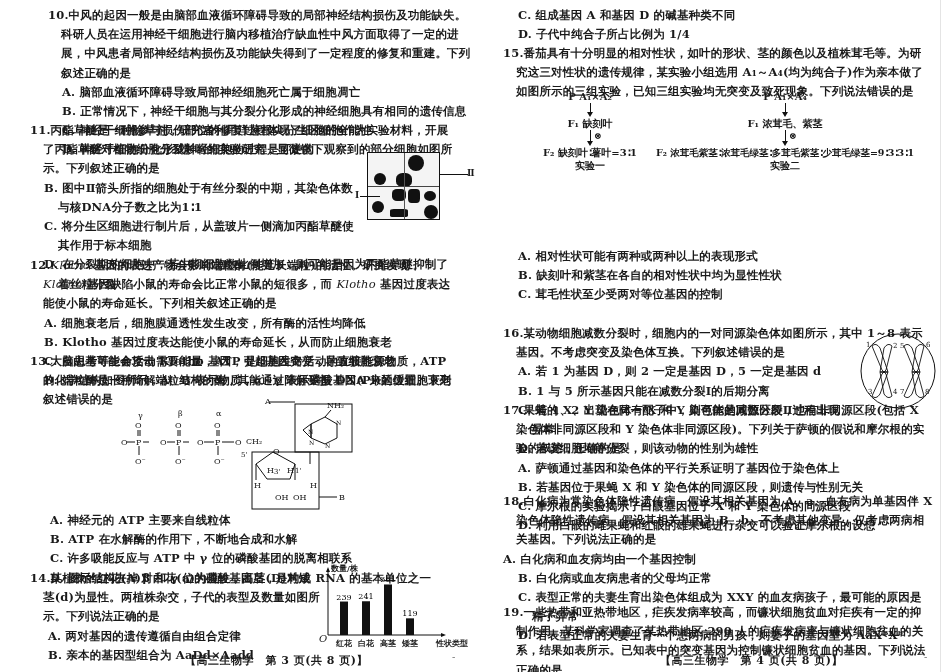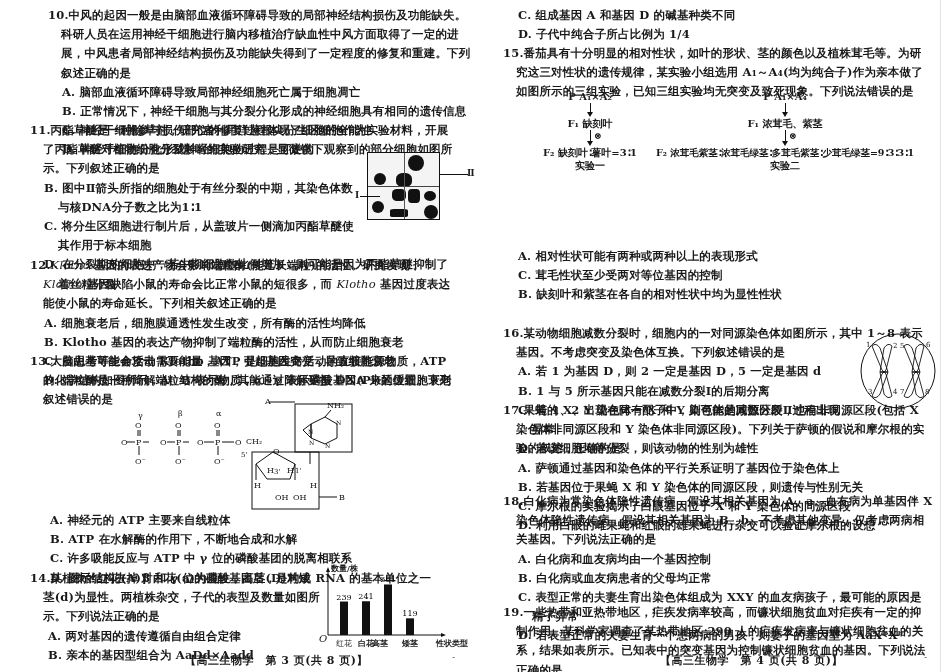--- a/index.html
+++ b/index.html
@@ -62,21 +62,21 @@
     <div style="position:absolute; left:36px; top:0; width:1px; height:66px; background:#555;"></div>
   </div>
   <div style="position:absolute; left:440px; top:174px; width:28px; height:1px; background:#111;"></div>
   <span style="position:absolute; left:467px; top:168px; font-size:9px; font-weight:bold;">Ⅱ</span>
   <div style="position:absolute; left:360px; top:196px; width:20px; height:1px; background:#111;"></div>
   <span style="position:absolute; left:355px; top:190px; font-size:9px; font-weight:bold;">Ⅰ</span>
 
   <div class="q" style="left:30px; top:256px; width:428px;">
     <span class="stem"><span class="num">12.</span><span class="it">Klotho</span><span> 基因的表达产物会影响端粒酶(能延长端粒)的活性。研究发现，</span><span class="it">Klotho</span><span> 基因缺陷小鼠的寿命会比正常小鼠的短很多，而 </span><span class="it">Klotho</span><span> 基因过度表达能使小鼠的寿命延长。下列相关叙述正确的是</span></span>
     <span class="opt" style="margin-left:14px">A. 细胞衰老后，细胞膜通透性发生改变，所有酶的活性均降低</span>
-    <span class="opt" style="margin-left:14px">B. Klotho 基因的表达产物抑制了端粒酶的活性，从而防止细胞衰老</span>
+    <span class="opt" style="margin-left:14px">B. Klotho 基因过度表达能使小鼠的寿命延长，从而防止细胞衰老</span>
     <span class="opt" style="margin-left:14px">C. 自由基可能会攻击 Klotho 基因，引起基因突变，导致细胞衰老</span>
     <span class="opt" style="margin-left:14px">D. 端粒酶是一种降解端粒结构的酶，其能通过降解受损 DNA 来延缓细胞衰老</span>
   </div>
 
   <div class="q" style="left:30px; top:352px; width:428px;">
     <span class="stem"><span class="num">13.</span><span>大脑思考等生命活动需要能量，ATP 是细胞生命活动的直接能源物质，ATP 的化学结构如图所示，A、B 表示物质，α～γ 表示磷酸基团(Pi)的位置。下列叙述错误的是</span></span>
   </div>
 
   <svg style="position:absolute; left:115px; top:392px;" width="250" height="120" viewBox="0 0 250 120">
     <g font-family="DejaVu Serif, serif" font-size="8" fill="#111" stroke="none">
@@ -172,23 +172,23 @@
           <rect x="66" y="19.46" width="8" height="50.54" fill="#111"></rect>
           <text x="70" y="17.46" text-anchor="middle" font-size="8" font-family="DejaVu Serif, serif">361</text>
           <rect x="88" y="53.34" width="8" height="16.66" fill="#111"></rect>
           <text x="92" y="51.34" text-anchor="middle" font-size="8" font-family="DejaVu Serif, serif">119</text>
         </g>
     </svg>
     <span style="position:absolute; left:13px; top:-2px; font-size:8px; font-weight:bold;">数量/株</span>
     <span style="position:absolute; left:1px; top:68px; font-size:10px; font-style:italic;">O</span>
     <span style="position:absolute; left:118px; top:73px; font-size:8px; font-weight:bold;">性状类型</span>
     <div id="bar-cats">
-        <span style="position: absolute; top: 73px; font-size: 8px; font-weight: normal; left: 18px; text-align: right;">红花</span>
+        <span style="position: absolute; top: 73px; font-size: 8px; font-weight: bold; left: 18px; text-align: right;">红花</span>
         <span style="position: absolute; top: 73px; font-size: 8px; font-weight: bold; left: 40px;">白花</span>
-        <span style="position: absolute; top: 73px; font-size: 8px; font-weight: bold; left: 54px;">高茎</span>
+        <span style="position: absolute; top: 73px; font-size: 8px; font-weight: bold; left: 62px;">高茎</span>
         <span style="position: absolute; top: 73px; font-size: 8px; font-weight: bold; left: 84px;">矮茎</span>
       </div>
   </div>
 
   <div class="footer" style="left:185px; top:653px;">【高三生物学　第 3 页(共 8 页)】</div>
   <span class="dash" style="left:452px; top:651px;">-</span>
 </div>
 
 <div class="page page-right">
 
@@ -221,22 +221,22 @@
         <span class="arrow-v"></span>
         <span style="position:absolute; left:134px; top:0; font-size:9px;">⊗</span>
       </div>
     <div style="margin-top:2px; white-space:nowrap; font-size:9.5px;">F₂ 浓茸毛紫茎∶浓茸毛绿茎∶多茸毛紫茎∶少茸毛绿茎=9∶3∶3∶1</div>
     <div>实验二</div>
   </div>
 
 
   <div class="q" style="left:43px; top:247px; width:420px;">
     <span class="opt">A. 相对性状可能有两种或两种以上的表现形式</span>
+    <span class="opt">B. 缺刻叶和紫茎在各自的相对性状中均为显性性状</span>
     <span class="opt">C. 茸毛性状至少受两对等位基因的控制</span>
-    <span class="opt">B. 缺刻叶和紫茎在各自的相对性状中均为显性性状</span>
   </div>
 
   <div class="q" style="left:28px; top:324px; width:430px;">
     <span class="stem"><span class="num">16.</span><span>某动物细胞减数分裂时，细胞内的一对同源染色体如图所示，其中 1～8 表示基因。不考虑突变及染色体互换。下列叙述错误的是</span></span>
     <div style="width:330px; margin-left:15px;">
       <span class="opt">A. 若 1 为基因 D，则 2 一定是基因 D，5 一定是基因 d</span>
       <span class="opt">B. 1 与 5 所示基因只能在减数分裂Ⅰ的后期分离</span>
       <span class="opt">C. 若 1、2 出现在同一配子中，则可能是减数分裂Ⅱ过程出现异常</span>
       <span class="opt">D. 若该细胞均等分裂，则该动物的性别为雄性</span>
     </div>
@@ -269,21 +269,21 @@
   <div class="q" style="left:28px; top:401px; width:430px;">
     <span class="stem"><span class="num">17.</span><span>果蝇的 X、Y 染色体有 X 和 Y 染色体的同源区段，也有非同源区段(包括 X 染色体非同源区段和 Y 染色体非同源区段)。下列关于萨顿的假说和摩尔根的实验的叙述，正确的是</span></span>
     <span class="opt" style="margin-left:15px">A. 萨顿通过基因和染色体的平行关系证明了基因位于染色体上</span>
     <span class="opt" style="margin-left:15px">B. 若基因位于果蝇 X 和 Y 染色体的同源区段，则遗传与性别无关</span>
     <span class="opt" style="margin-left:15px">C. 摩尔根的实验揭示了白眼基因位于 X 和 Y 染色体的同源区段</span>
     <span class="opt" style="margin-left:15px">D. 利用白眼的雌果蝇和红眼的雄果蝇进行杂交可以验证摩尔根的设想</span>
   </div>
 
   <div class="q" style="left:28px; top:492px; width:430px;">
     <span class="stem"><span class="num">18.</span><span>白化病为常染色体隐性遗传病，假设其相关基因为 A、a。血友病为单基因伴 X 染色体隐性遗传病，假设其相关基因为 B、b。不考虑其他变异，仅考虑两病相关基因。下列说法正确的是</span></span>
-    <span class="opt" style="margin-left:15px">A. 白化病和血友病均由一个基因控制</span>
+    <span class="opt" style="margin-left:0">A. 白化病和血友病均由一个基因控制</span>
     <span class="opt" style="margin-left:15px">B. 白化病或血友病患者的父母均正常</span>
     <span class="opt" style="margin-left:15px">C. 表型正常的夫妻生育出染色体组成为 XXY 的血友病孩子，最可能的原因是精子异常</span>
     <span class="opt" style="margin-left:15px">D. 若表型正常的夫妻生育一个患两病的男孩，则妻子的基因型为 AaXᴮXᵇ</span>
   </div>
 
   <div class="q" style="left:28px; top:603px; width:430px;">
     <span class="stem"><span class="num">19.</span><span>一些热带和亚热带地区，疟疾发病率较高，而镰状细胞贫血对疟疾有一定的抑制作用。某科学家调查了某热带地区 290 人的疟疾发病率与镰状细胞贫血的关系，结果如表所示。已知表中的突变基因为控制镰状细胞贫血的基因。下列说法正确的是</span></span>
   </div>
 
   <div class="footer" style="left:185px; top:653px;">【高三生物学　第 4 页(共 8 页)】</div>

